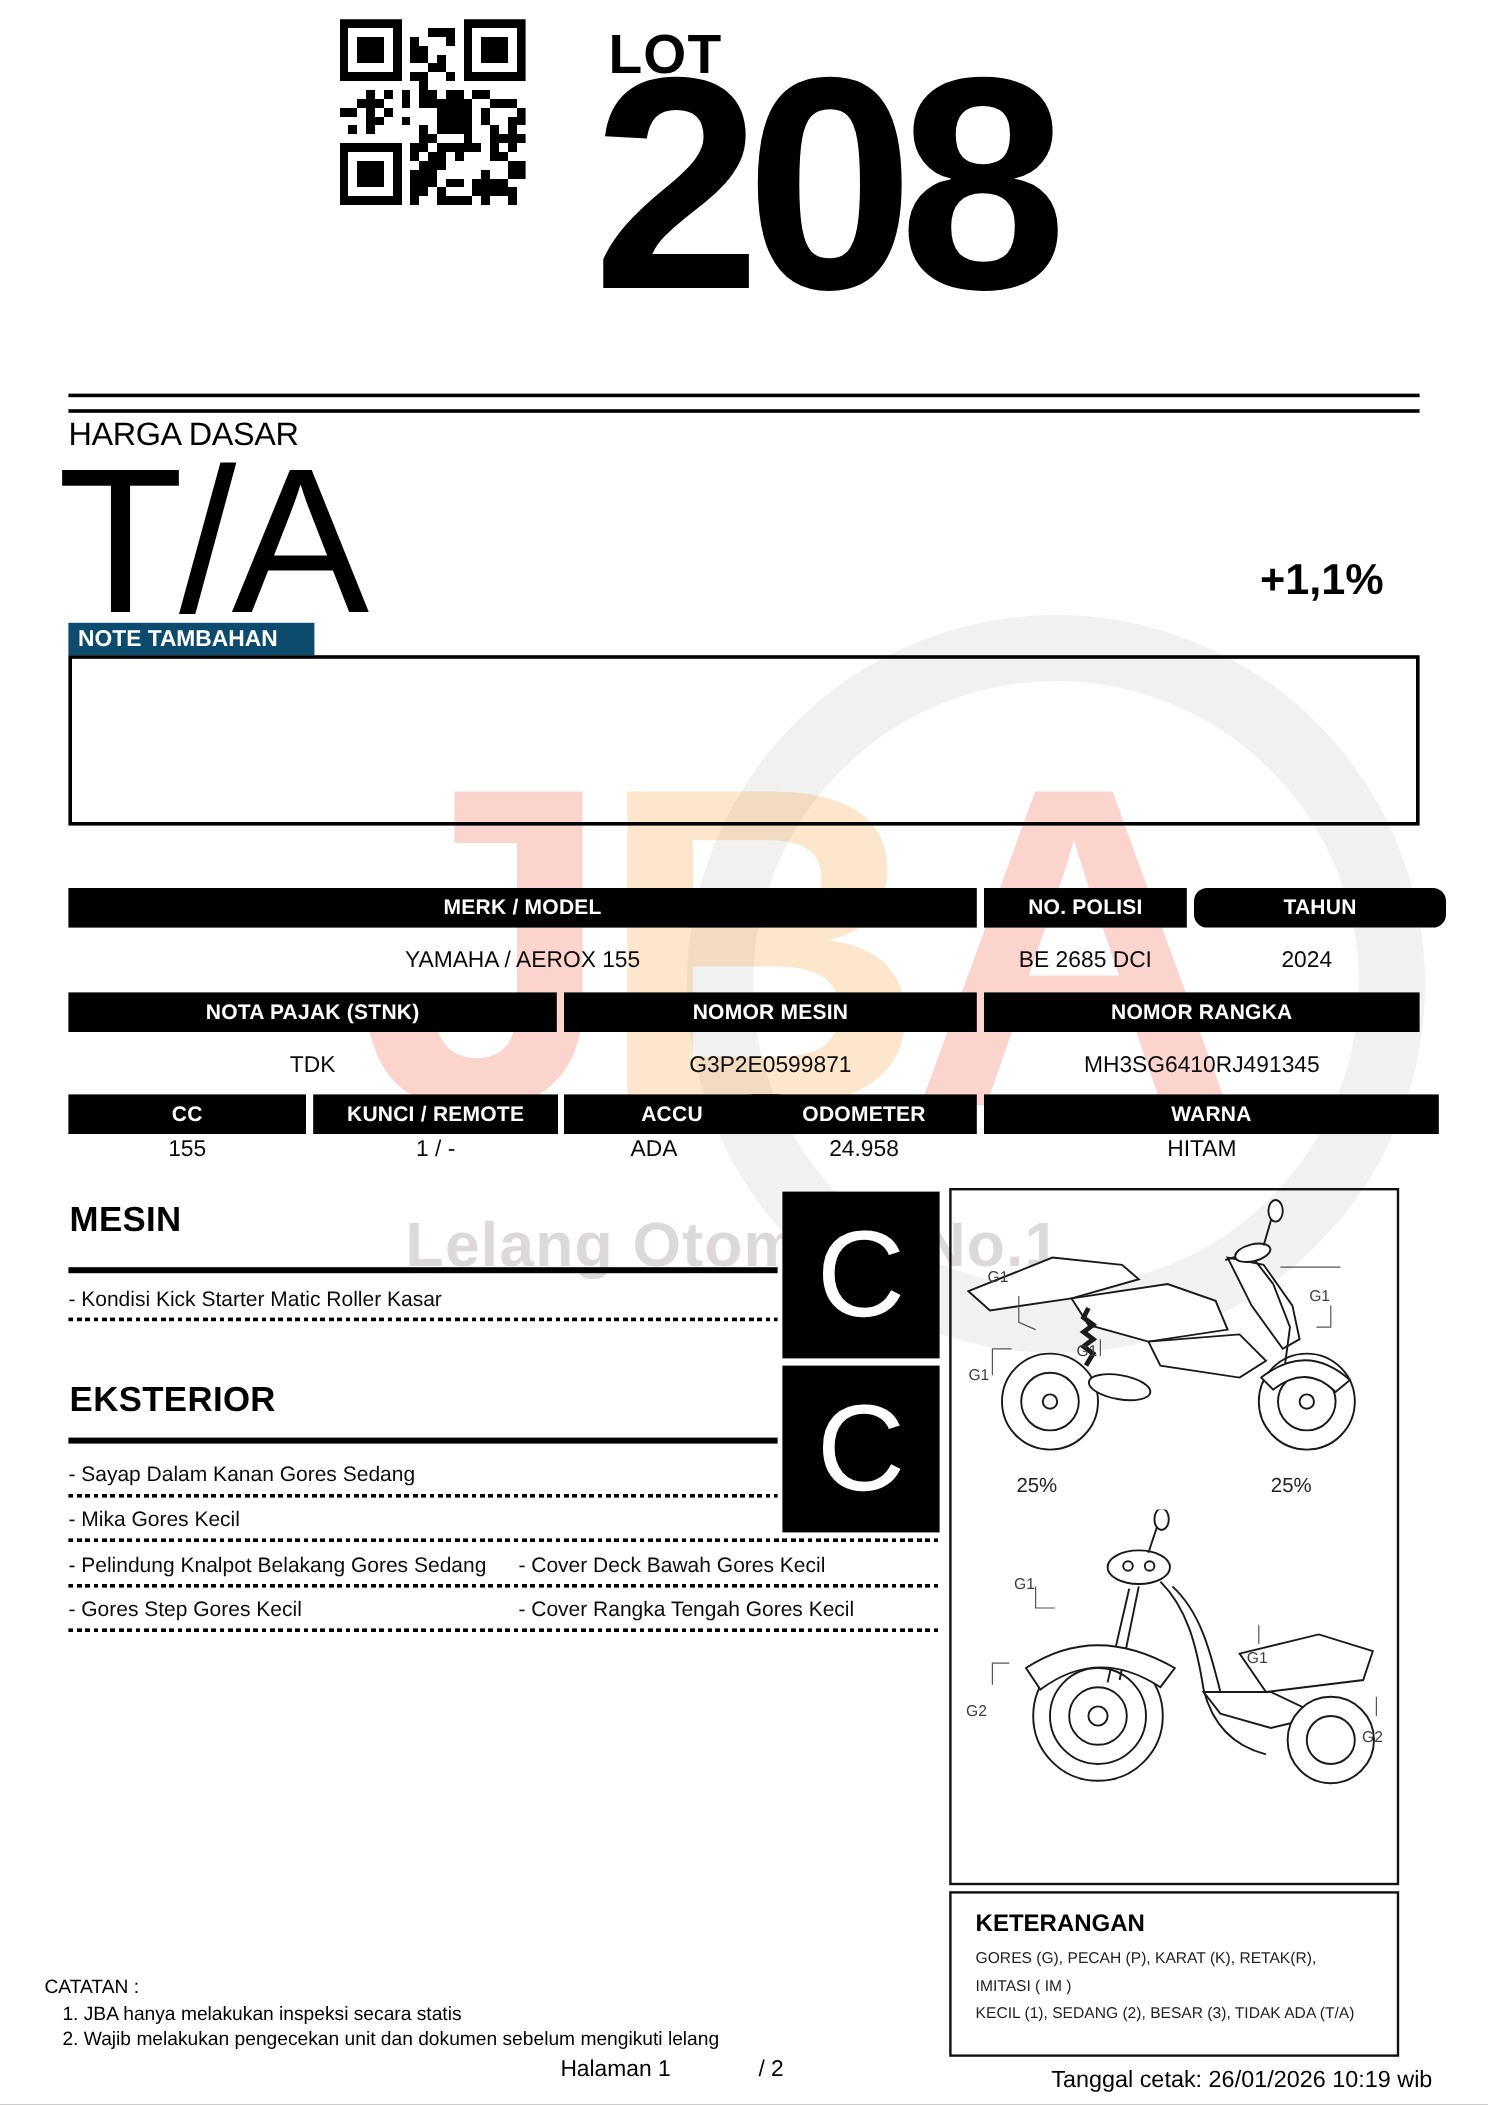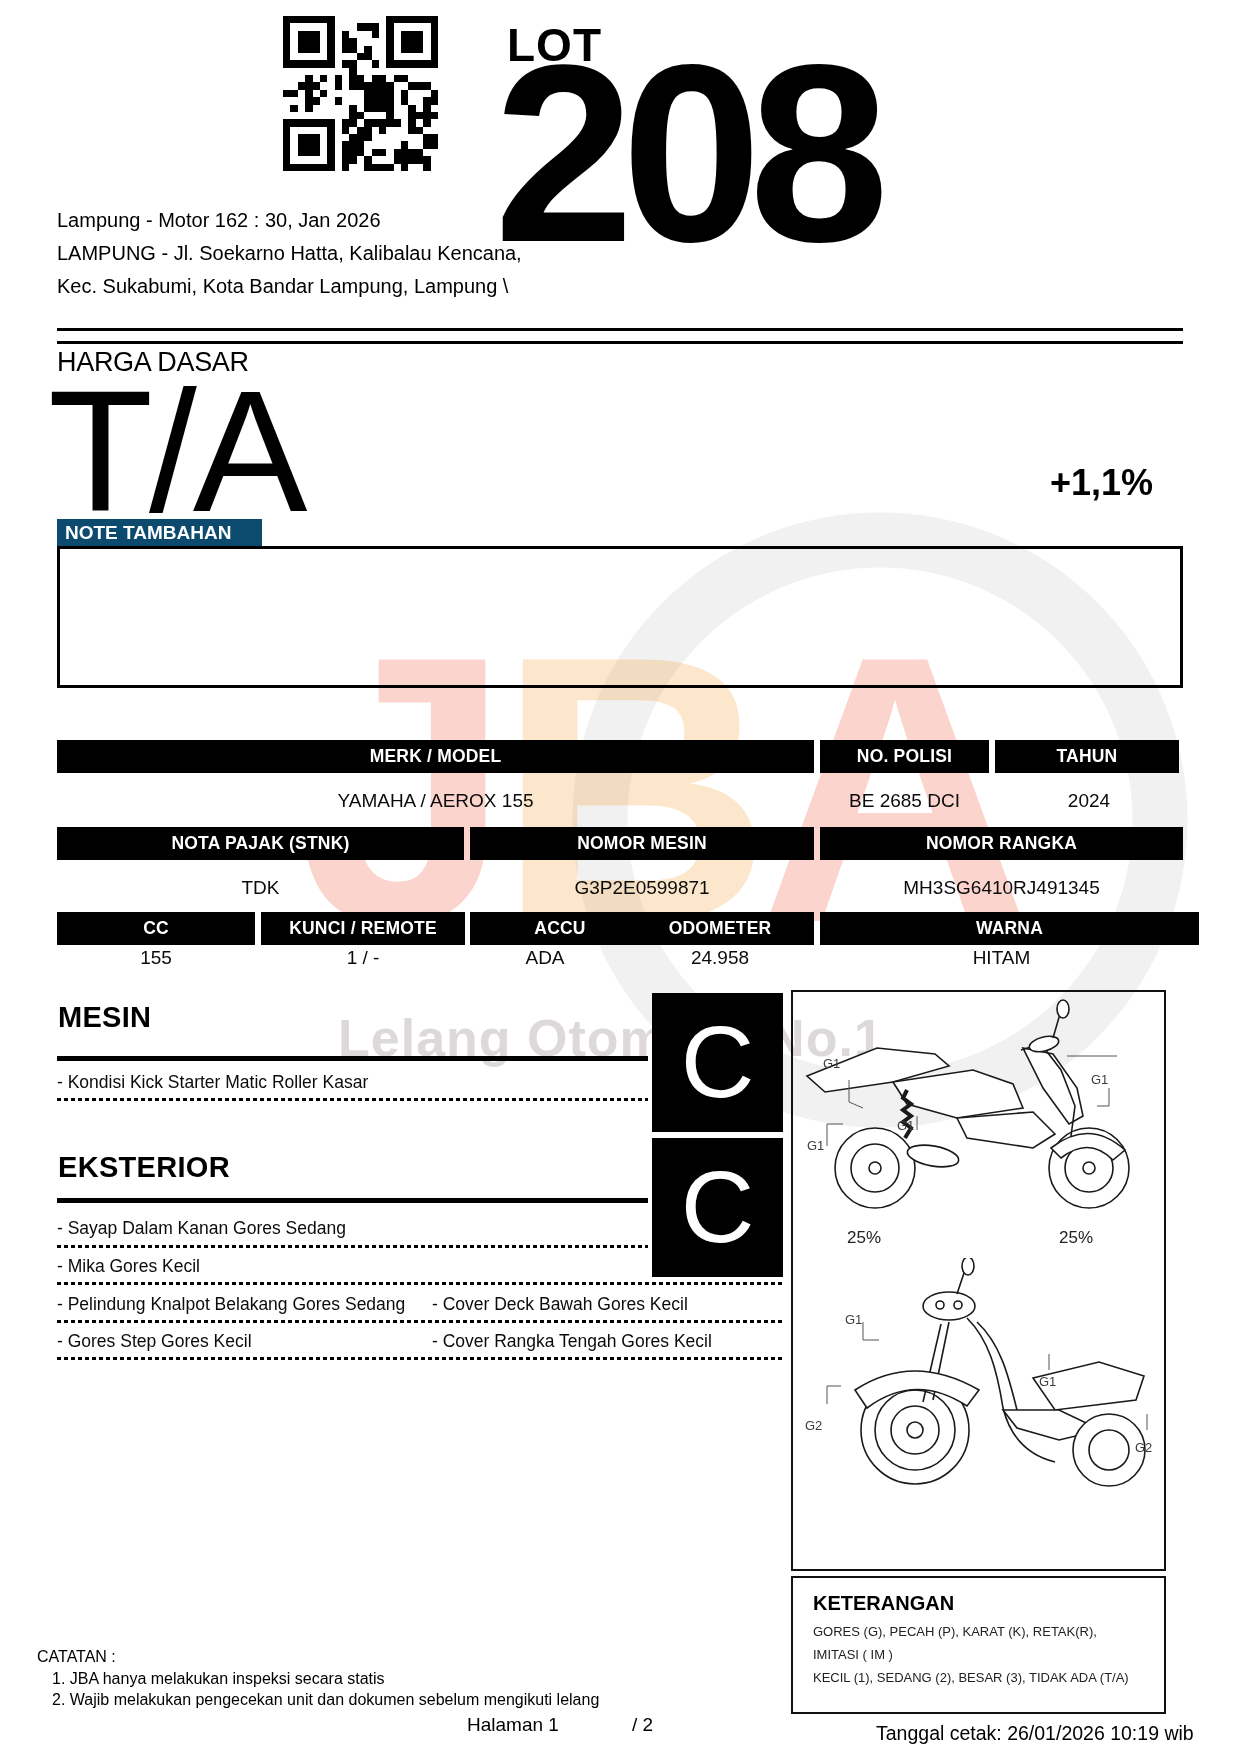--- a/index.html
+++ b/index.html
@@ -193,38 +193,33 @@
           <rect x="14" y="20" width="1" height="1"></rect>
           <rect x="16" y="20" width="1" height="1"></rect>
           <rect x="19" y="20" width="1" height="1"></rect>
         </g>
     </g>
   </svg>
 
   <div class="ct lot-label">LOT</div>
   <div class="ct lot-num">208</div>
 
-  <div class="ct addr">
-    <div>Lampung - Motor 162 : 30, Jan 2026</div>
-    <div>LAMPUNG - Jl. Soekarno Hatta, Kalibalau Kencana,</div>
-    <div>Kec. Sukabumi, Kota Bandar Lampung, Lampung \</div>
-  </div>
 
   <div class="ct dblrule"></div>
 
   <div class="ct harga-label">HARGA DASAR</div>
   <div class="ct harga-val">T/A</div>
   <div class="ct pct-up">+1,1%</div>
 
   <div class="ct notebar">NOTE TAMBAHAN</div>
   <div class="ct notebox"></div>
 
   <div class="hbar" style="left:57px;top:740px;width:757px;">MERK / MODEL</div>
   <div class="hbar" style="left:820px;top:740px;width:169px;">NO. POLISI</div>
-  <div class="hbar" style="left:995px;top:740px;width:184px;">TAHUN</div>
+  <div class="hbar" style="left:995px;top:740px;width:210px;border-radius:11px;">TAHUN</div>
   <div class="val" style="left:57px;top:790px;width:757px;">YAMAHA / AEROX 155</div>
   <div class="val" style="left:820px;top:790px;width:169px;">BE 2685 DCI</div>
   <div class="val" style="left:995px;top:790px;width:188px;">2024</div>
 
   <div class="hbar" style="left:57px;top:827px;width:407px;">NOTA PAJAK (STNK)</div>
   <div class="hbar" style="left:470px;top:827px;width:344px;">NOMOR MESIN</div>
   <div class="hbar" style="left:820px;top:827px;width:363px;">NOMOR RANGKA</div>
   <div class="val" style="left:57px;top:877px;width:407px;">TDK</div>
   <div class="val" style="left:470px;top:877px;width:344px;">G3P2E0599871</div>
   <div class="val" style="left:820px;top:877px;width:363px;">MH3SG6410RJ491345</div>

